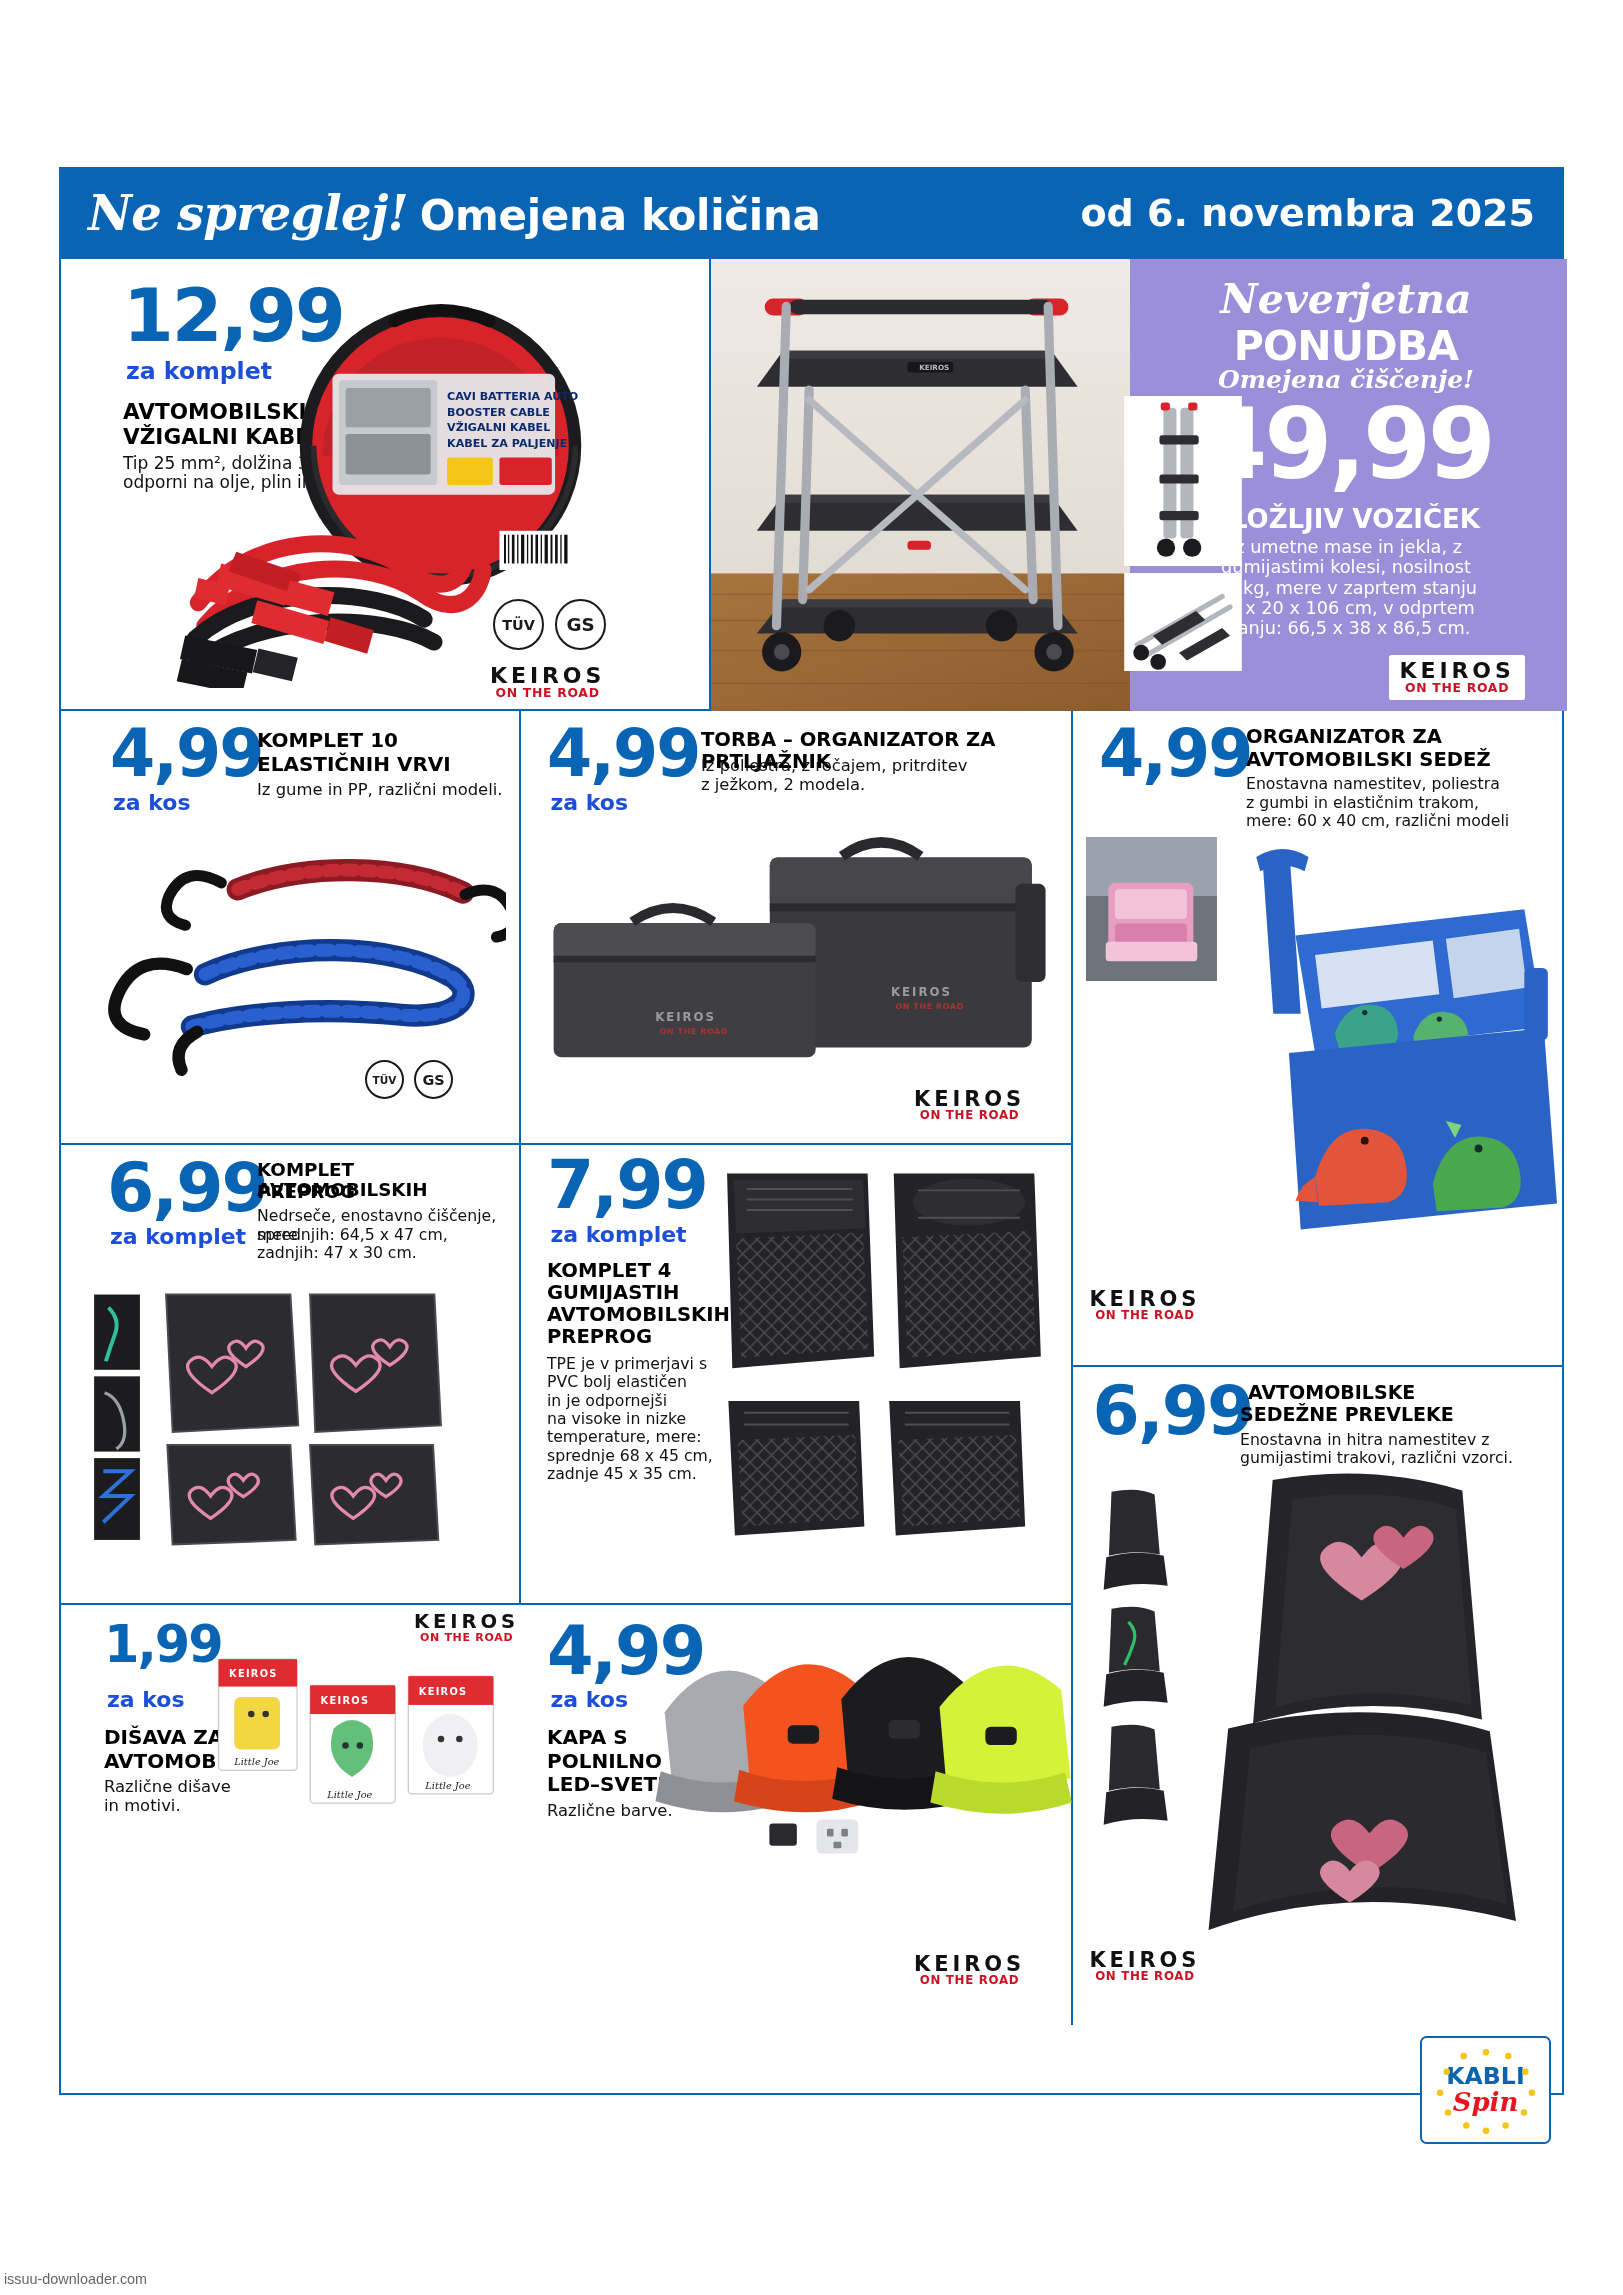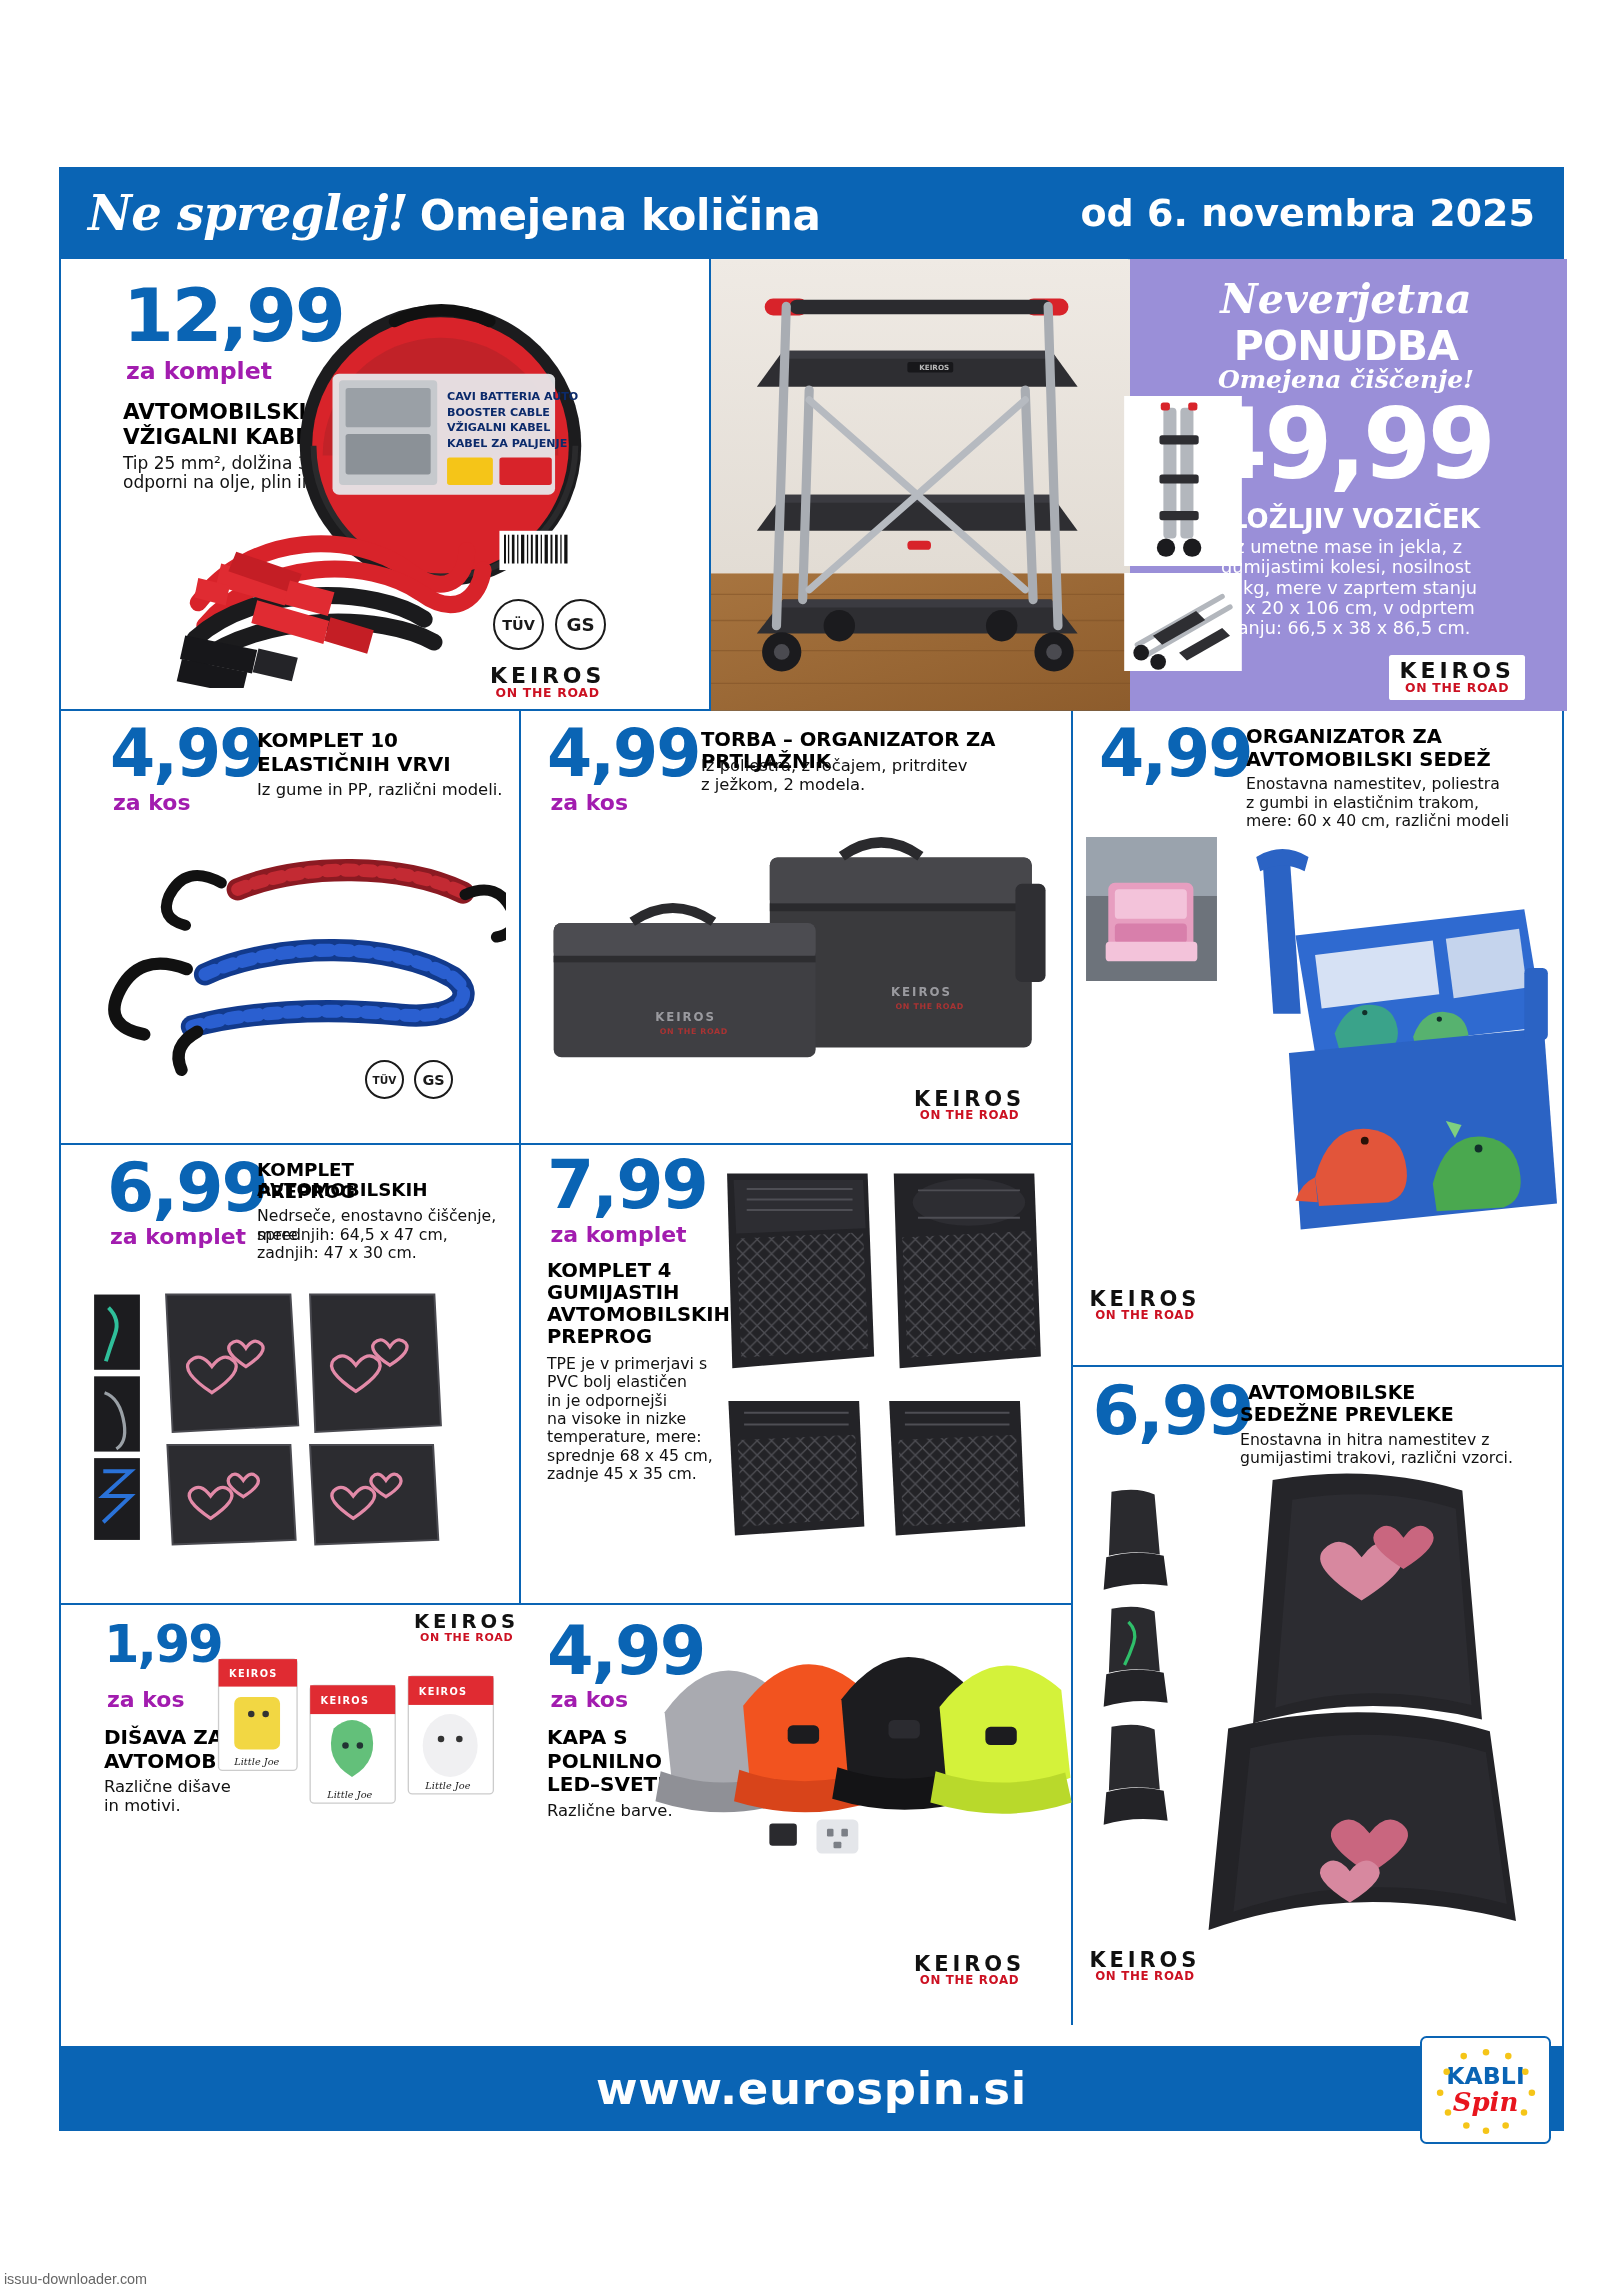--- a/index.html
+++ b/index.html
@@ -70,21 +70,21 @@
   .price {
     font-family: "DejaVu Sans", sans-serif;
     font-weight: bold;
     color: #0a64b4;
     line-height: 0.85;
     letter-spacing: -2px;
   }
   .price-unit {
     font-family: "DejaVu Sans", sans-serif;
     font-weight: bold;
-    color: #a21caf;
+    color: #1d4ed8;
     letter-spacing: 0px;
   }
   .prod-title {
     font-family: "DejaVu Sans", sans-serif;
     font-weight: bold;
     color: #000000;
     line-height: 1.12;
   }
   .prod-desc {
     font-family: "DejaVu Sans", sans-serif;
@@ -767,23 +767,20 @@
         </g>
       </svg>
 
       <div class="keiros" style="position:absolute;left:393px;top:347px;">
         <span class="k1" style="font-size:21px;">KEIROS</span>
         <span class="k2" style="font-size:11.8px;">ON THE ROAD</span>
       </div>
     </div>
   </div>
 
-  <div class="footer">
-    <span class="footer-url">www.eurospin.si</span>
-  </div>
   <div class="eurospin-logo">
     <svg class="es-stars" viewBox="0 0 180 145" style="position:absolute;left:5.2px;top:5.2px;">
       <g fill="#f5c518">
         <circle cx="90" cy="14" r="5"></circle>
           <circle cx="56" cy="20" r="5"></circle>
           <circle cx="124" cy="20" r="5"></circle>
         <circle cx="30" cy="44" r="5"></circle>
           <circle cx="150" cy="44" r="5"></circle>
         <circle cx="20" cy="76" r="5"></circle>
           <circle cx="160" cy="76" r="5"></circle>

